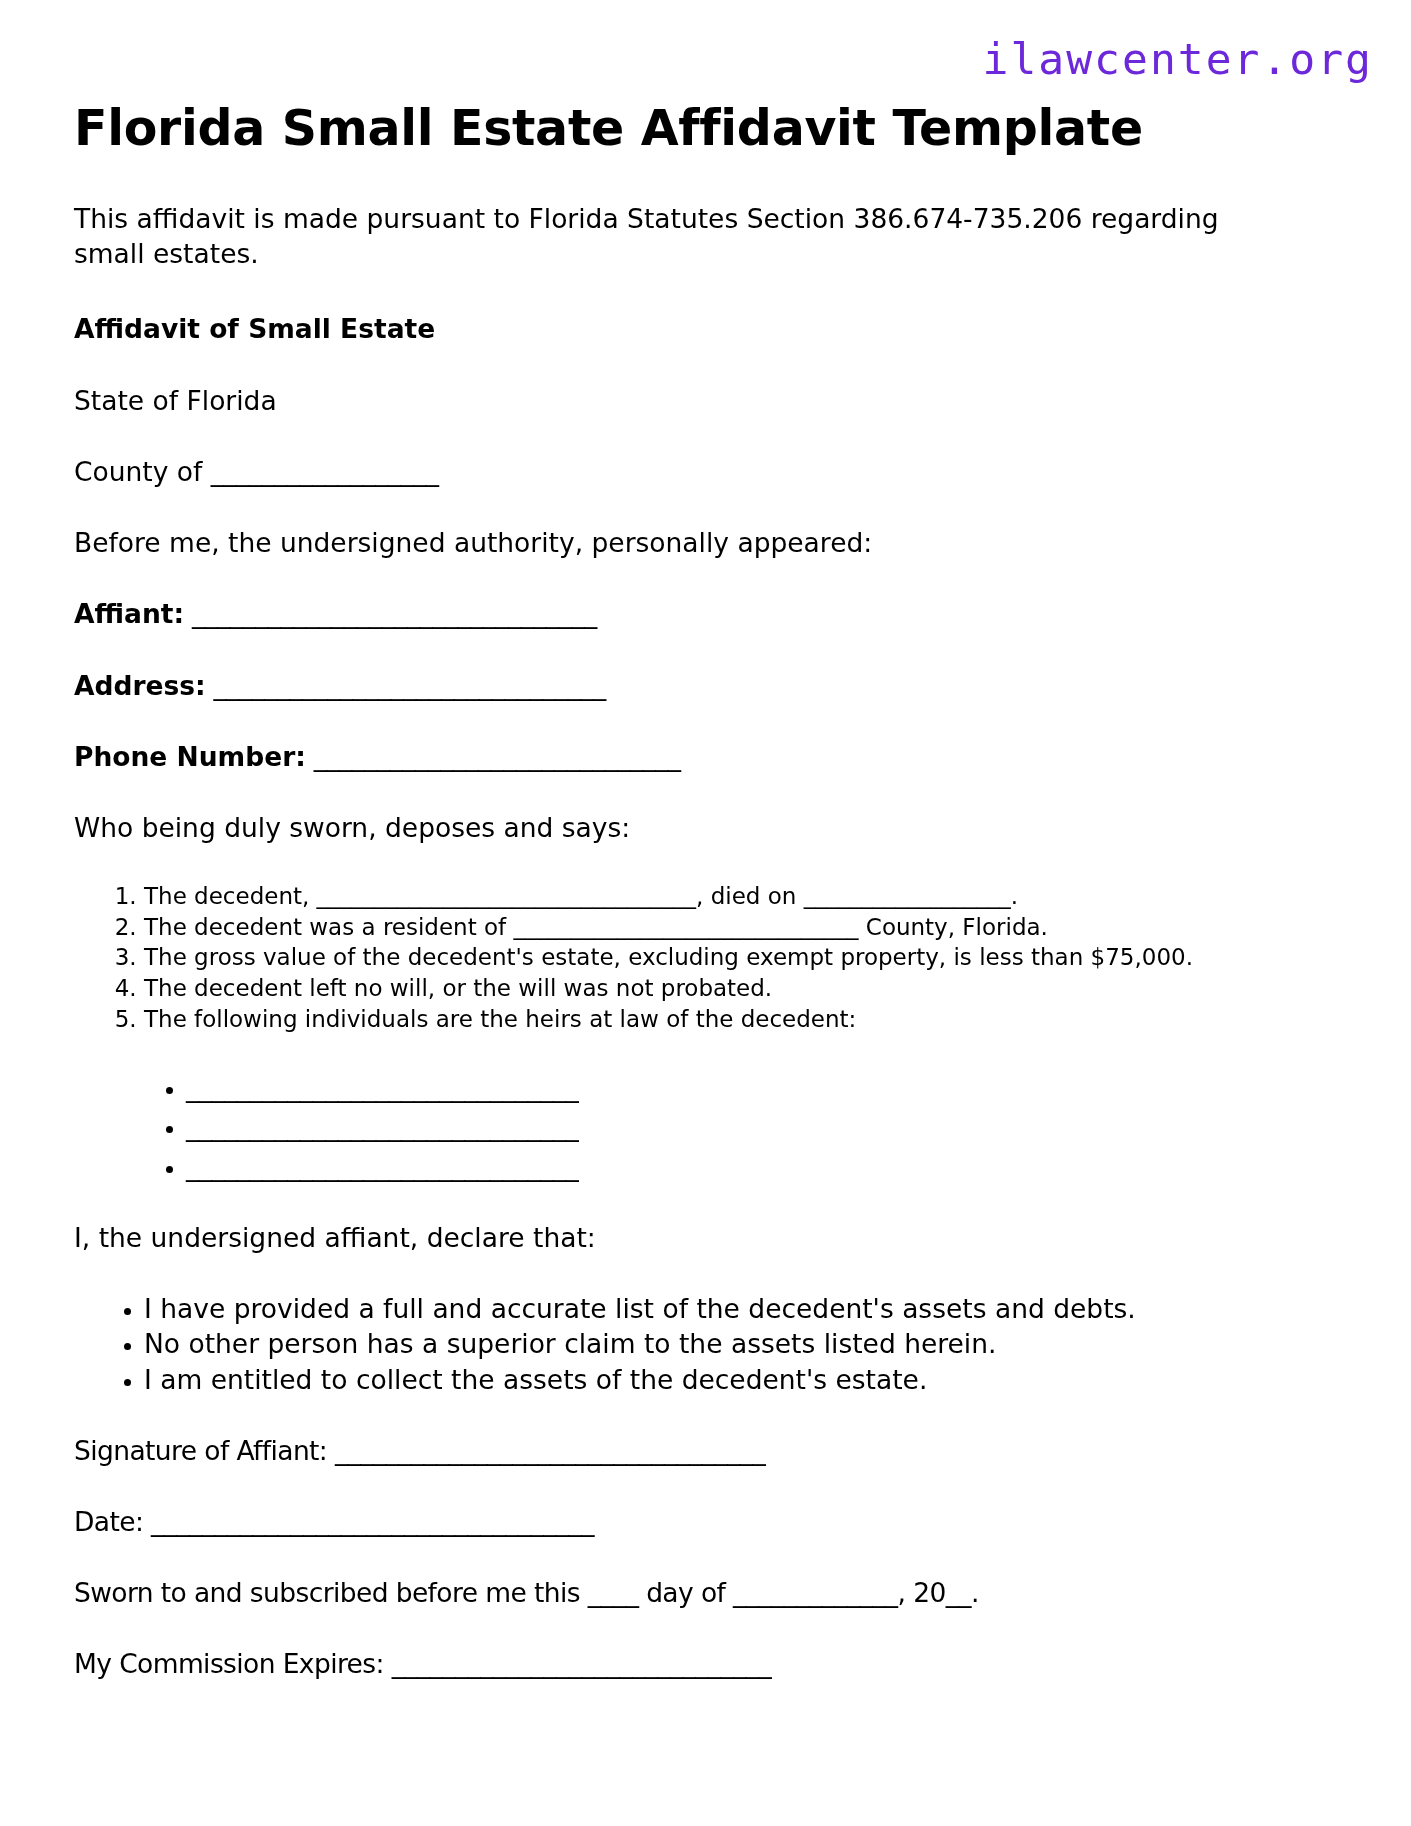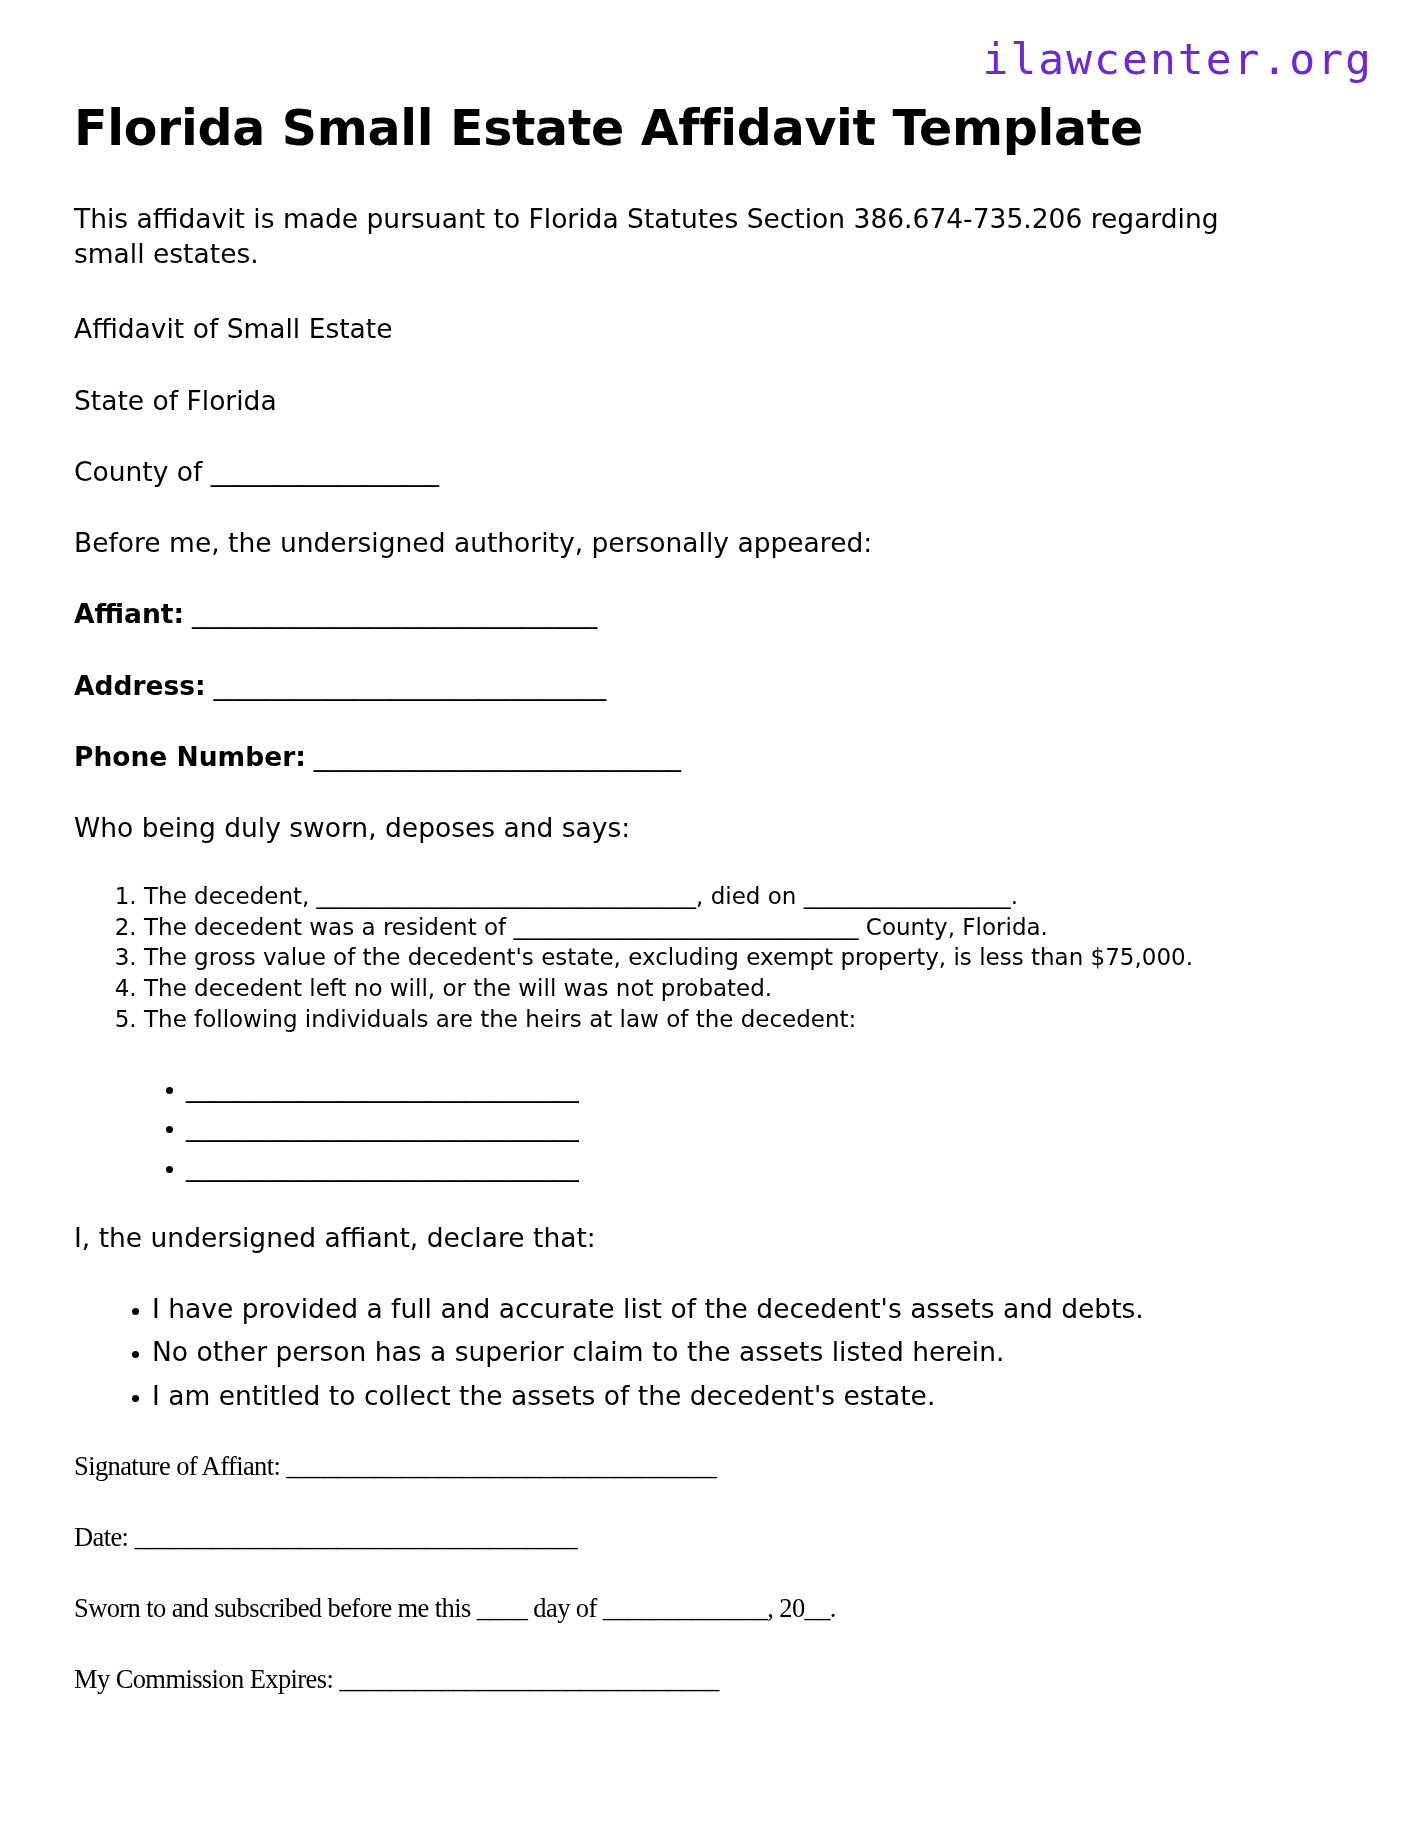--- a/index.html
+++ b/index.html
@@ -44,21 +44,21 @@
     line-height: 1.12;
     margin: 16px 0 44px 0;
     letter-spacing: -0.3px;
   }
   p.para {
     font-size: 26.5px;
     line-height: 1.33;
     margin: 0 0 36px 0;
   }
   p.para.bold {
-    font-weight: normal;
+    font-weight: bold;
     margin-top: 40px;
   }
   .blank {
     font-family: "DejaVu Sans", "Liberation Sans", sans-serif;
     letter-spacing: -0.6px;
   }
   ol.numbered {
     font-size: 23px;
     line-height: 1.33;
     margin: 0 0 36px 0;
@@ -79,31 +79,30 @@
     margin: 0 0 4px 0;
   }
   ul.declare {
     list-style: disc;
     font-size: 26.5px;
     line-height: 1.33;
     margin: 0 0 36px 0;
     padding-left: 70px;
   }
   ul.declare > li {
-    margin: 8px;
+    margin: 0;
   }
   ul.blanks > li::marker,
   ul.declare > li::marker {
     font-size: 0.8em;
   }
   .sig-line {
     font-size: 26.5px;
     line-height: 1.33;
     margin: 0 0 36px 0;
-    font-family: Liberation Serif, serif;
   }
 </style>
 </head>
 <body>
 
 <div class="page">
 
   <div class="watermark">ilawcenter.org</div>
 
   <div class="content">

